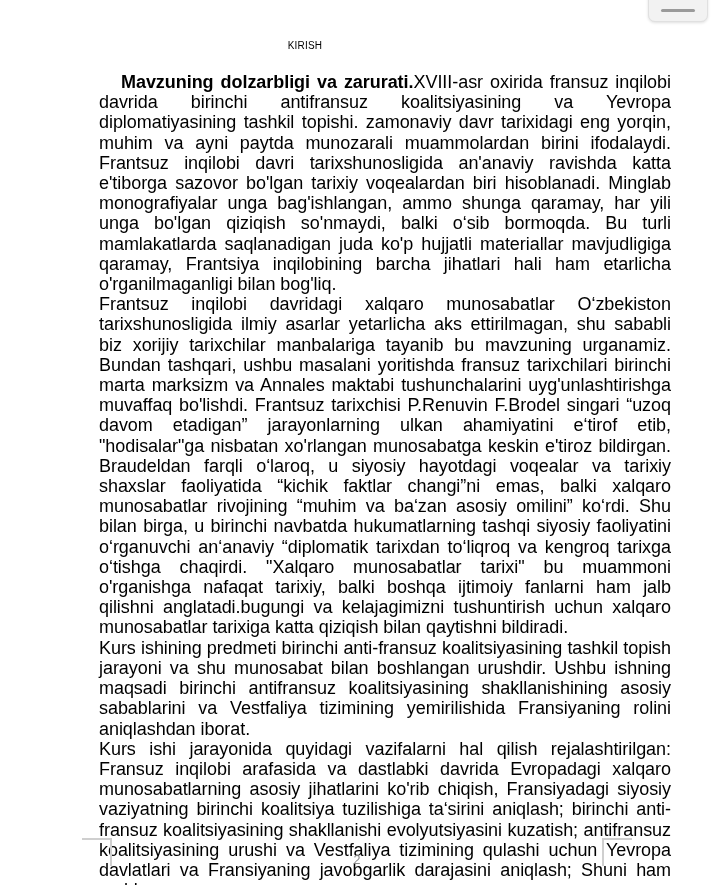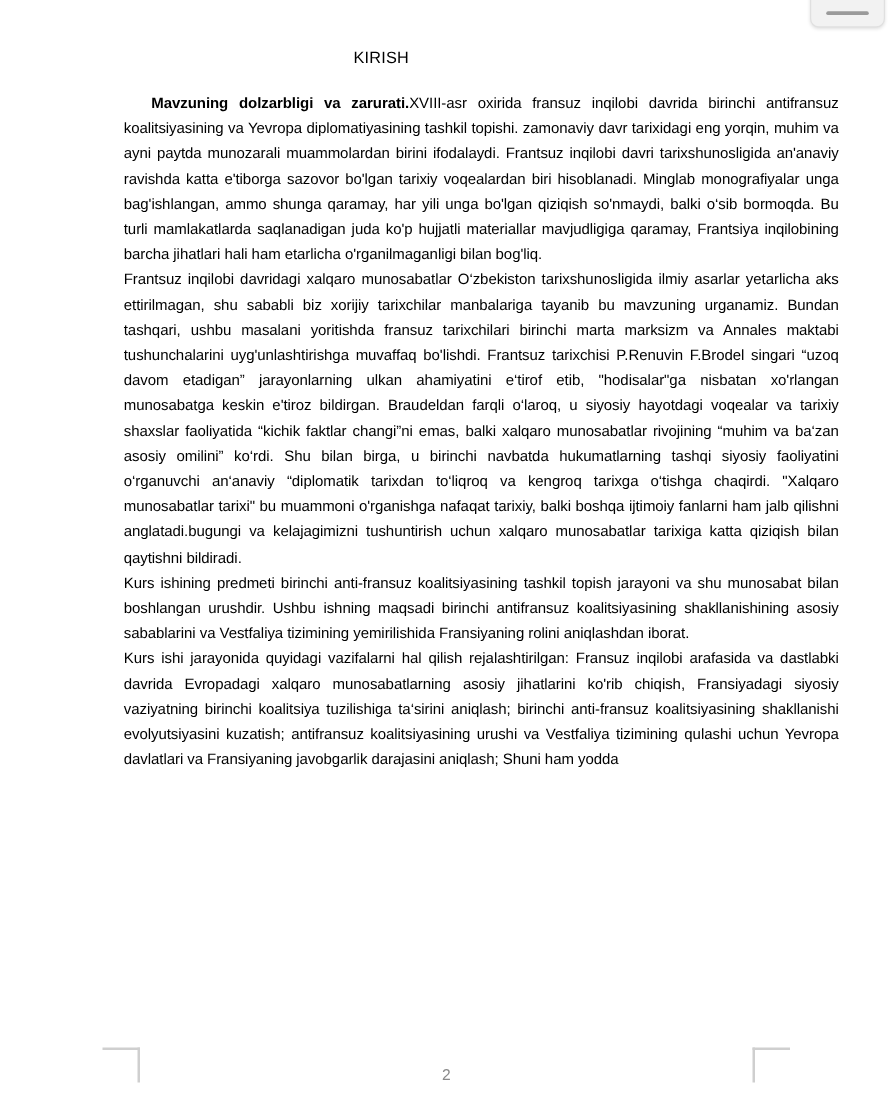--- a/index.html
+++ b/index.html
@@ -49,38 +49,38 @@
     width: 714px;
     height: 885px;
   }
 
   .doc-title {
     position: absolute;
     left: 0;
     top: 36px;
     width: 610px;
     text-align: center;
-    font-size: 13px;
+    font-size: 10px;
     font-weight: 400;
     letter-spacing: 0.2px;
     line-height: 20px;
   }
 
   .content {
     position: absolute;
     left: 99px;
     top: 72px;
     width: 572px;
   }
 
   .para {
     margin: 0;
     text-align: justify;
     text-justify: inter-word;
-    font-size: 12px;
+    font-size: 18px;
     line-height: 20.2px;
     letter-spacing: -0.05px;
     word-spacing: 0px;
     hyphens: none;
   }
   .para.indent {
     text-indent: 22px;
   }
   .lead {
     font-weight: 700;

